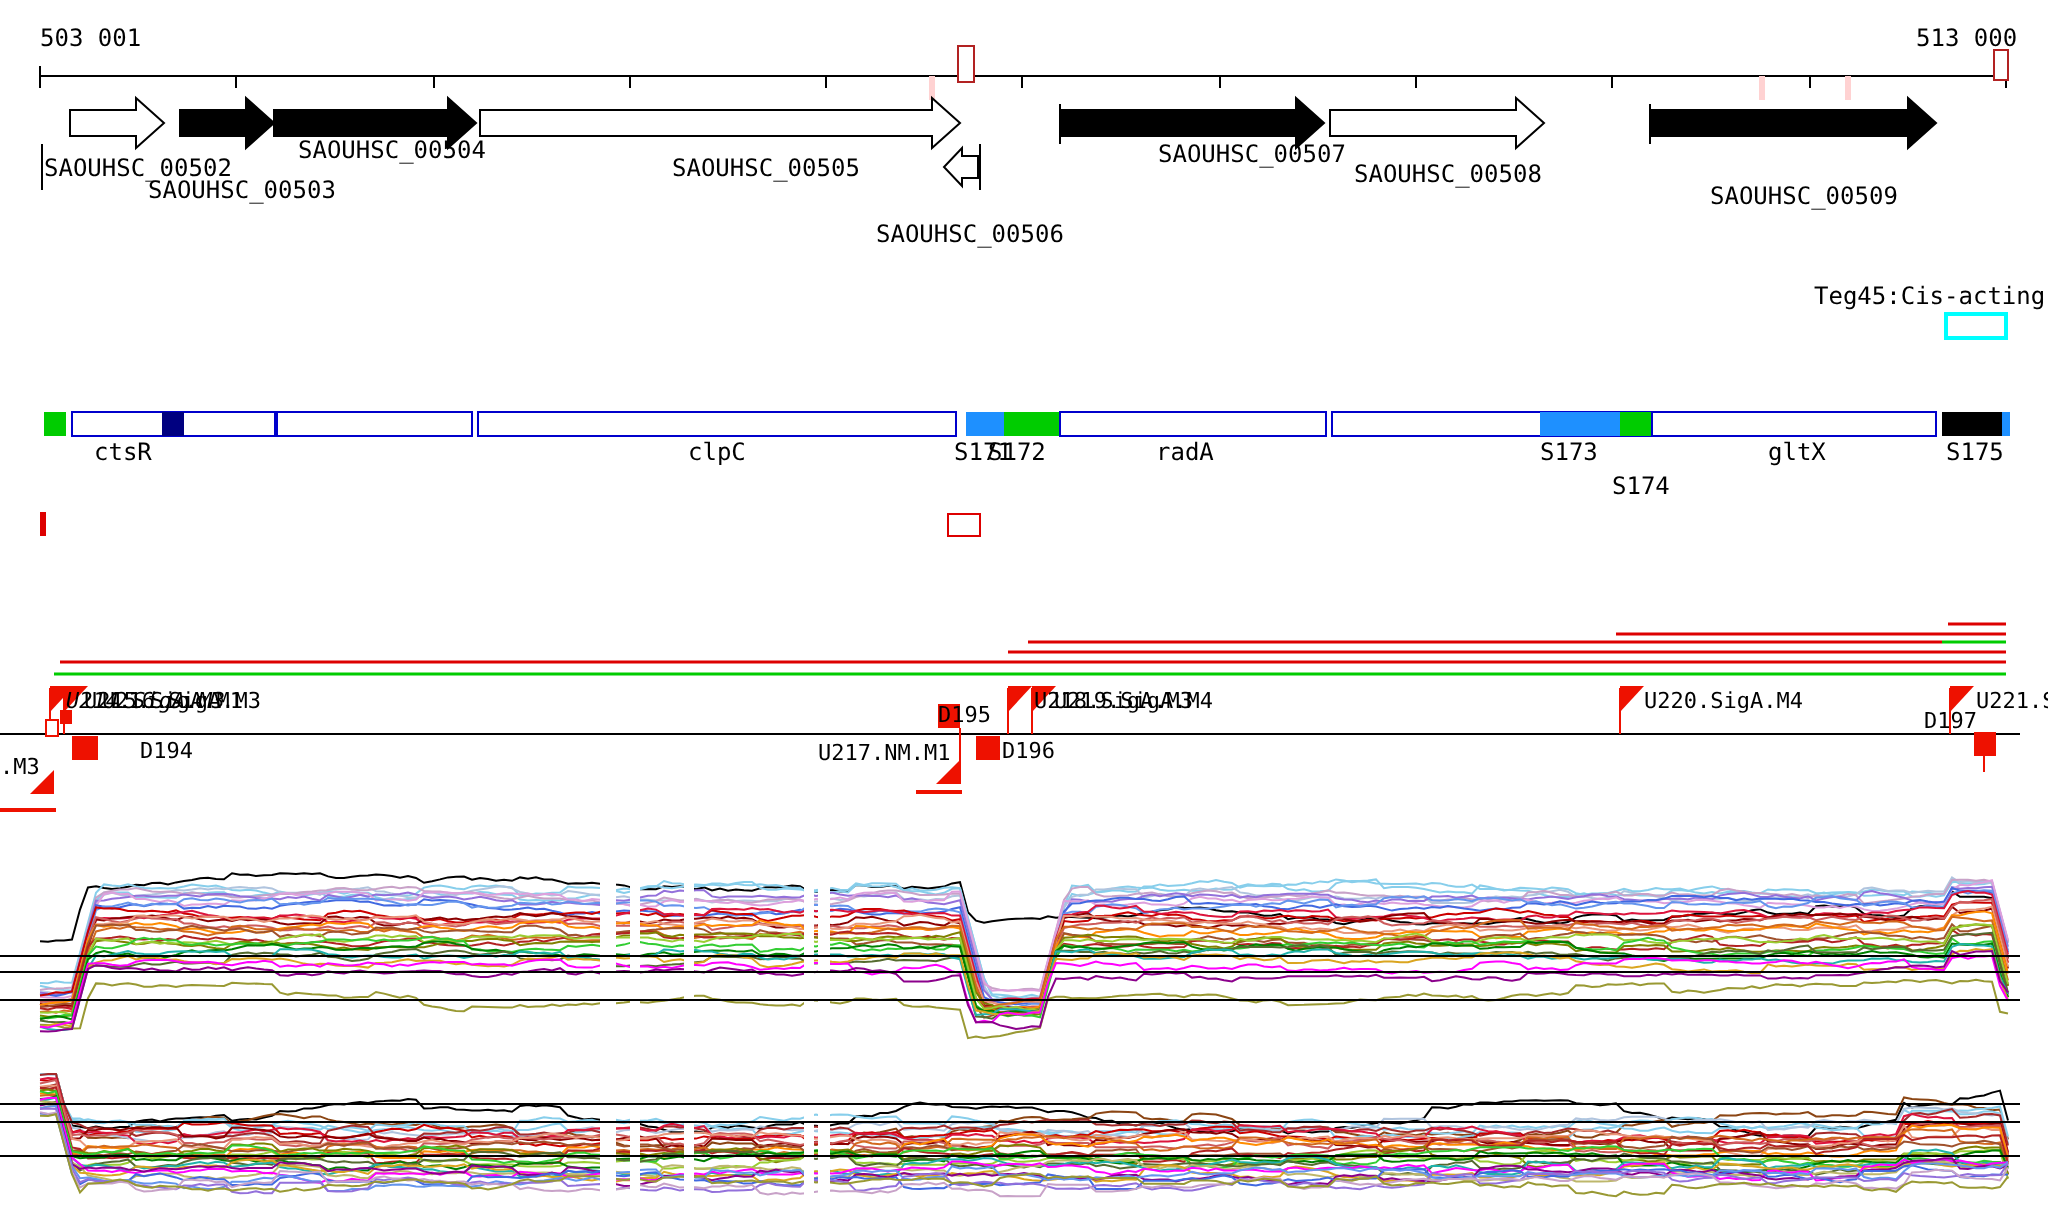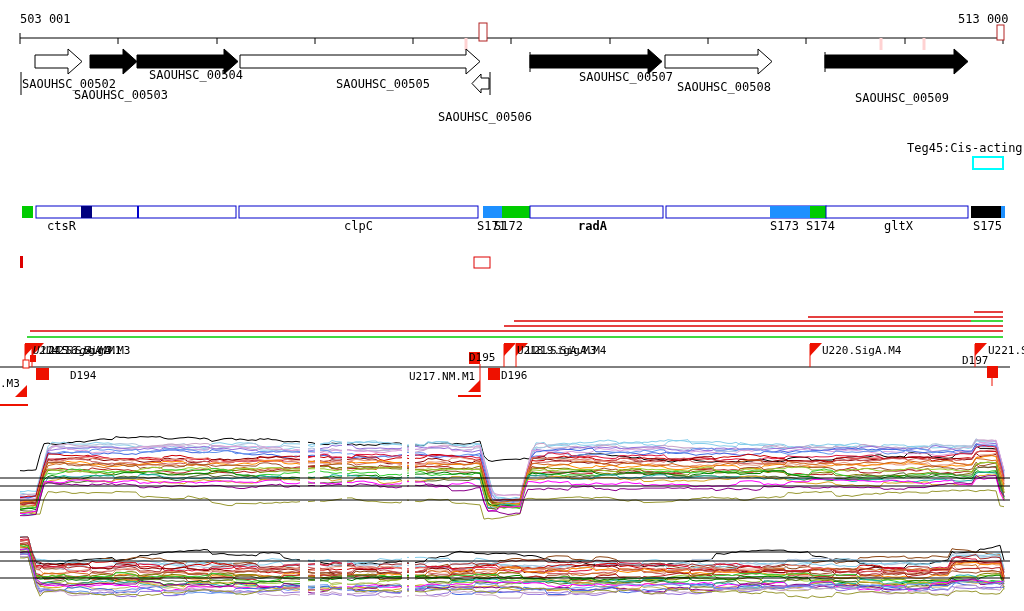--- a/index.html
+++ b/index.html
@@ -175,23 +175,23 @@
       <div class="lbl" style="left: 149px; top: 69px;">SAOUHSC_00504</div>
       <div class="lbl" style="left: 318px; top: 78px; margin-left: 18px;">SAOUHSC_00505</div>
       <div class="lbl" style="left: 438px; top: 111px;">SAOUHSC_00506</div>
       <div class="lbl" style="left: 579px; top: 71px;">SAOUHSC_00507</div>
       <div class="lbl" style="left: 677px; top: 81px;">SAOUHSC_00508</div>
       <div class="lbl" style="left: 855px; top: 92px;">SAOUHSC_00509</div>
       <div class="lbl" style="left: 47px; top: 220px;">ctsR</div>
       <div class="lbl" style="left: 344px; top: 220px;">clpC</div>
       <div class="lbl" style="left: 477px; top: 220px;">S171</div>
       <div class="lbl" style="left: 494px; top: 220px;">S172</div>
-      <div class="lbl" style="left: 578px; top: 220px; font-weight: bold;">radA</div>
+      <div class="lbl" style="left: 578px; top: 220px;">radA</div>
       <div class="lbl" style="left: 770px; top: 220px;">S173</div>
-      <div class="lbl" style="left: 806px; top: 220px; text-align: center;">S174</div>
+      <div class="lbl" style="left: 806px; top: 237px; text-align: center;">S174</div>
       <div class="lbl" style="left: 884px; top: 220px;">gltX</div>
       <div class="lbl" style="left: 973px; top: 220px;">S175</div>
       <div class="lbl flbl" style="left: 33px; top: 344px; font-style: italic;">U214.SigA.M3</div>
       <div class="lbl flbl" style="left: 42px; top: 344px;">U215.SigA.M1</div>
       <div class="lbl flbl" style="left: 51px; top: 344px;">U216.SigA.M3</div>
       <div class="lbl flbl" style="left: 517px; top: 344px;">U218.SigA.M3</div>
       <div class="lbl flbl" style="left: 527px; top: 344px;">U219.SigA.M4</div>
       <div class="lbl flbl" style="left: 822px; top: 344px;">U220.SigA.M4</div>
       <div class="lbl flbl" style="left: 988px; top: 344px;">U221.Si</div>
       <div class="lbl flbl" style="left: 58px; top: 369px; padding-left: 12px;">D194</div>

